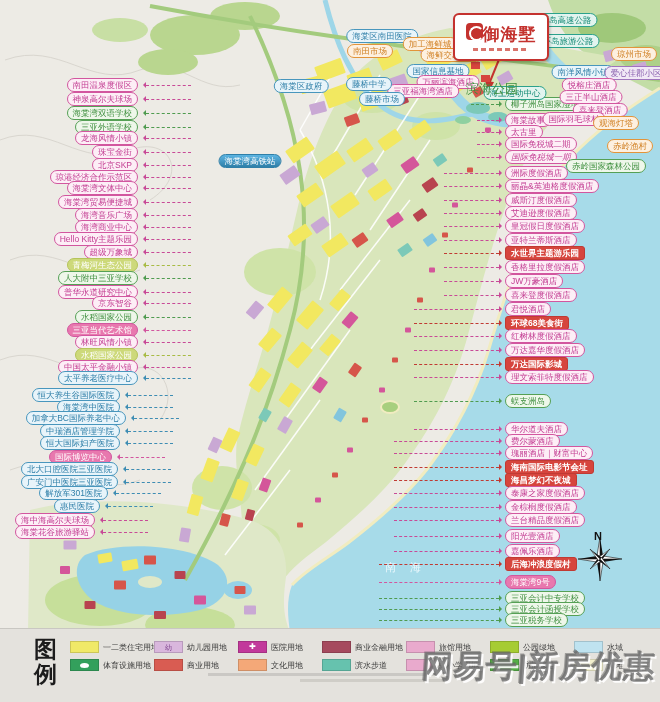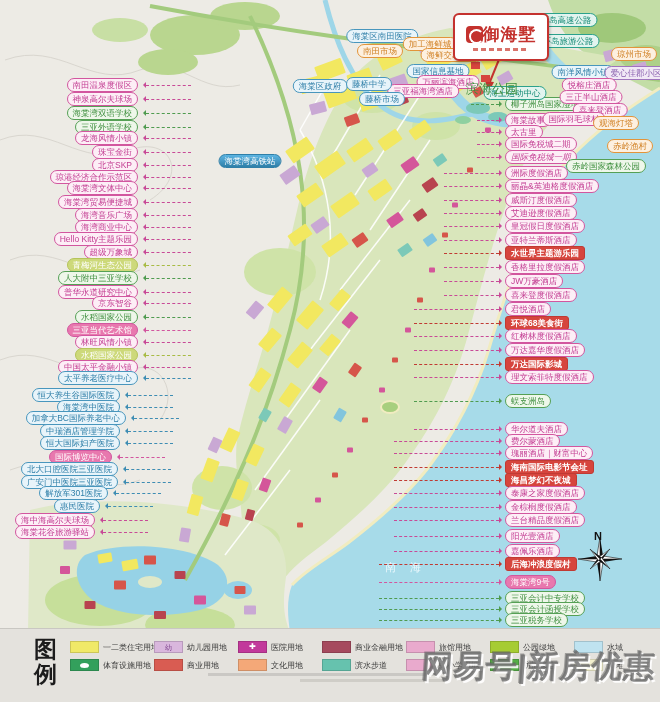--- a/index.html
+++ b/index.html
@@ -19,21 +19,21 @@
   .red{background:#d6453d;border-color:#c03a33;color:#fff;border-radius:3px;font-weight:bold;}
   .pink-solid{background:#e878ae;border-color:#d2569f;color:#fff;}
   .lime-solid{background:#cdd97a;border-color:#b5c45a;color:#fff;}
   .blue-solid{background:linear-gradient(180deg,#5cb4e2,#2f7fa8);border-color:#2f7fa8;color:#fff;}
   .plain{background:none;border:none;color:#3f8f3f;font-size:13px;padding:0;}
   .dash{position:absolute;height:0;border-top:1px dashed #999;z-index:5;}
   .ah{position:absolute;width:0;height:0;border:3px solid transparent;z-index:5;}
   #logo{position:absolute;left:453px;top:13px;width:92px;height:44px;background:#fff;
         border:2px solid #c4322e;border-radius:6px;box-shadow:1px 2px 3px rgba(0,0,0,.25);
         z-index:8;display:flex;flex-direction:column;align-items:center;justify-content:center;}
-  #logo .row{display:flex;align-items:center;gap:0;}
+  #logo .row{display:flex;gap:0;}
   #logo-icon{width:17px;height:17px;background:#c4322e;border-radius:4px;position:relative;}
   #logo-icon:before{content:"";position:absolute;left:3px;top:3px;width:11px;height:11px;
         border:2px solid #fff;border-radius:50%;border-right-color:transparent;}
   #logo-title{font-size:17px;font-weight:bold;color:#c4322e;letter-spacing:1px;}
   #logo-slogan{margin-top:2px;width:56px;height:3px;
         background:repeating-linear-gradient(90deg,#d9736b 0 5px,transparent 5px 8px);}
   #legend{position:absolute;left:0;top:628px;width:660px;height:74px;background:#e4e2dd;
         border-top:1px solid #c9c7c2;z-index:9;}
   #legend-title{position:absolute;left:34px;top:8px;width:26px;font-size:23px;font-weight:bold;
         color:#1c1c1c;line-height:1.1;word-break:break-all;}
@@ -474,27 +474,27 @@
       <div class="pill purple onmap" style="top: 73px; left: 636px;">爱心佳郡小区</div>
       <div class="pill pink onmap" style="top: 85px; left: 589px;">悦榕庄酒店</div>
       <div class="pill pink onmap" style="top: 97px; left: 591px;">三正半山酒店</div>
       <div class="pill pink onmap" style="top: 110px; left: 600px;">喜来登酒店</div>
       <div class="pill pink onmap" style="top: 119px; left: 574px;">国际羽毛球村</div>
       <div class="pill orange onmap" style="top: 123px; left: 616px;">观海灯塔</div>
       <div class="pill orange onmap" style="top: 146px; left: 630px;">赤岭渔村</div>
       <div class="pill green onmap" style="top: 166px; left: 606px;">赤岭国家森林公园</div>
       <div class="pill teal onmap" style="top: 93px; left: 515px;">海上运动中心</div>
       <div class="pill blue onmap" style="top: 36px; left: 382px;">海棠区南田医院</div>
-      <div class="pill orange onmap" style="top: 51px; left: 370px; margin-left: 10px;">南田市场</div>
+      <div class="pill orange onmap" style="top: 51px; left: 370px;">南田市场</div>
       <div class="pill orange onmap" style="top: 44px; left: 430px;">加工海鲜城</div>
       <div class="pill orange onmap" style="top: 55px; left: 452px;">海鲜交易市场</div>
       <div class="pill blue onmap" style="top: 71px; left: 438px;">国家信息基地</div>
       <div class="pill pink onmap" style="top: 82px; left: 448px;">万丽滨海酒店</div>
       <div class="pill pink onmap" style="top: 91px; left: 423px;">三亚福海湾酒店</div>
-      <div class="pill blue onmap" style="top: 86px; left: 320px; border-radius: 7px;">海棠区政府</div>
+      <div class="pill blue onmap" style="top: 86px; left: 301px; border-radius: 7px;">海棠区政府</div>
       <div class="pill blue onmap" style="top: 84px; left: 369px;">藤桥中学</div>
       <div class="pill blue onmap" style="top: 99px; left: 382px;">藤桥市场</div>
       <div class="pill blue-solid onmap" style="top: 161px; left: 250px;">海棠湾高铁站</div>
       <div class="pill plain onmap" style="top: 89px; left: 492px;">滨海公园</div>
     </div>
 
 <div id="logo">
   <div class="row">
     <div id="logo-icon"></div>
     <div id="logo-title">御海墅</div>

